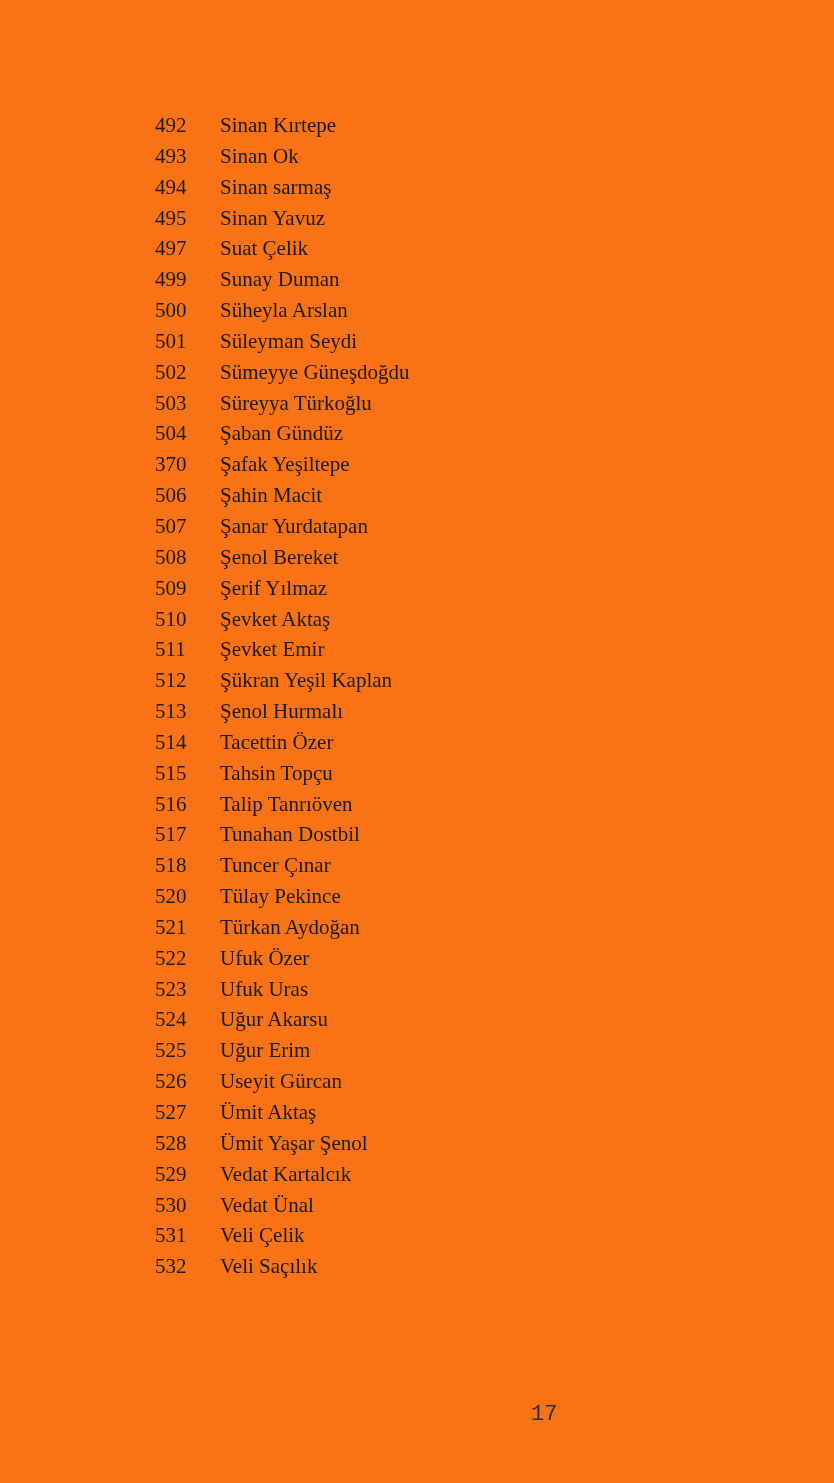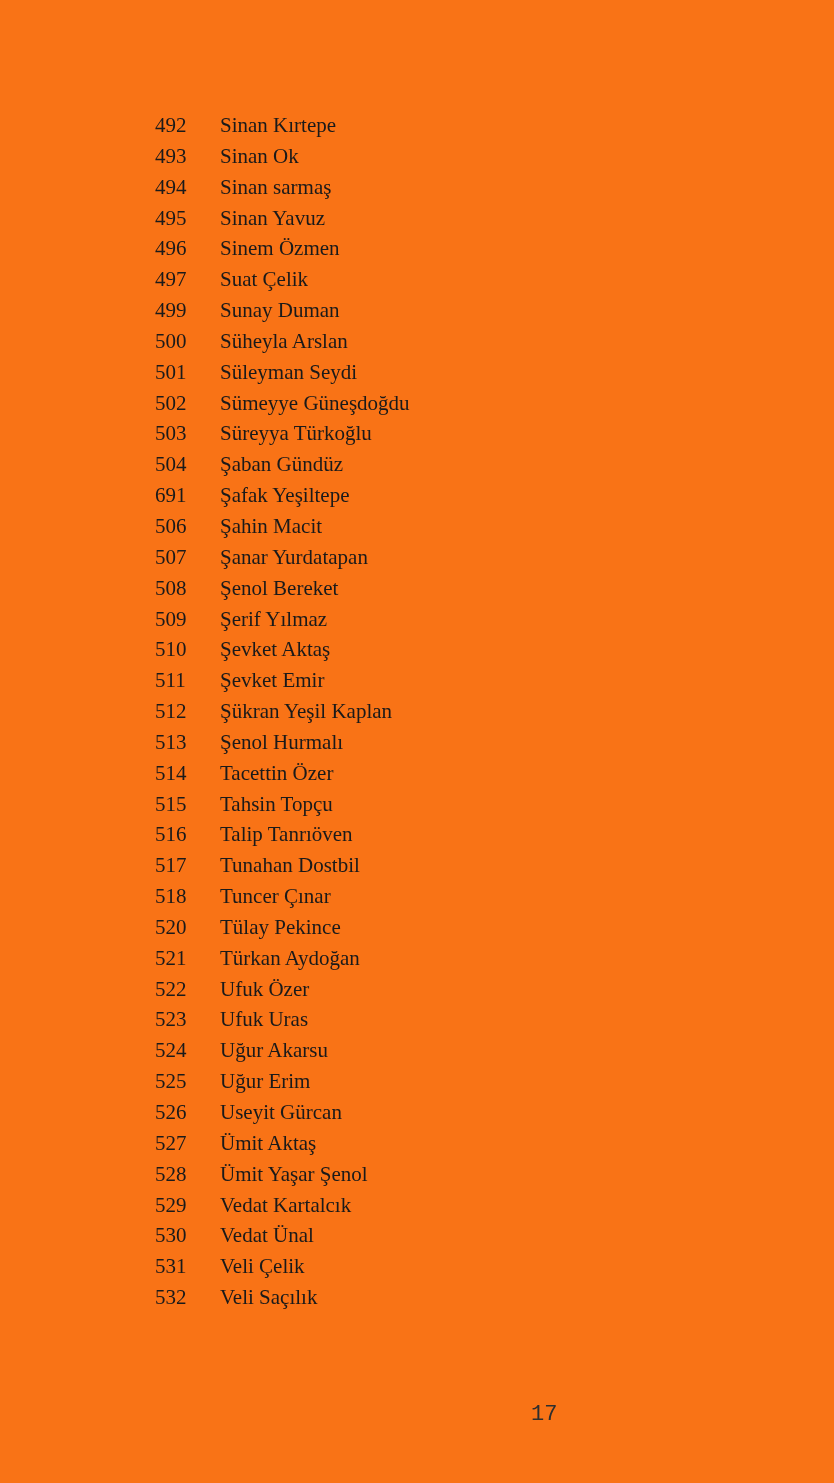--- a/index.html
+++ b/index.html
@@ -64,24 +64,20 @@
   <div class="row">
     <span class="num">494</span>
     <span class="name">Sinan sarmaş</span>
   </div>
 
   <div class="row">
     <span class="num">495</span>
     <span class="name">Sinan Yavuz</span>
   </div>
 
-  <div class="row">
-    <span class="num">496</span>
-    <span class="name">Sinem Özmen</span>
-  </div>
 
   <div class="row">
     <span class="num">497</span>
     <span class="name">Suat Çelik</span>
   </div>
 
 
   <div class="row">
     <span class="num">499</span>
     <span class="name">Sunay Duman</span>
@@ -106,21 +102,21 @@
     <span class="num">503</span>
     <span class="name">Süreyya Türkoğlu</span>
   </div>
 
   <div class="row">
     <span class="num">504</span>
     <span class="name">Şaban Gündüz</span>
   </div>
 
   <div class="row">
-    <span class="num">691</span>
+    <span class="num">370</span>
     <span class="name">Şafak Yeşiltepe</span>
   </div>
 
   <div class="row">
     <span class="num">506</span>
     <span class="name">Şahin Macit</span>
   </div>
 
   <div class="row">
     <span class="num">507</span>

